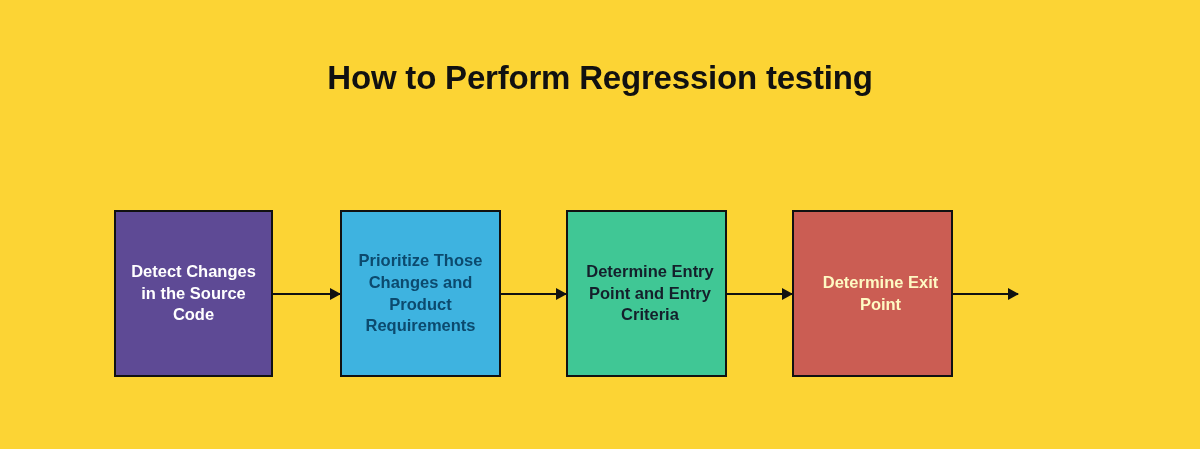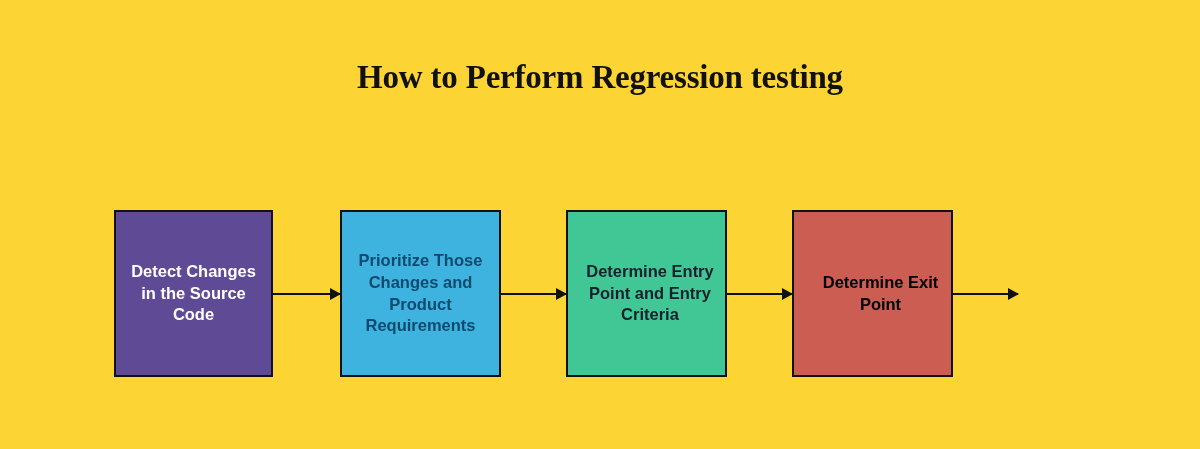--- a/index.html
+++ b/index.html
@@ -73,21 +73,21 @@
     border-top: 6px solid transparent;
     border-bottom: 6px solid transparent;
     border-left: 11px solid #111111;
   }
 </style>
 </head>
 <body>
 
 <div id="infographic" style="background: rgb(252, 212, 52);">
 
-  <div id="title" style="color: rgb(17, 17, 17); font-family: Liberation Serif, serif;">How to Perform Regression testing</div>
+  <div id="title" style="color: rgb(17, 17, 17);">How to Perform Regression testing</div>
 
   <div id="flow">
 
     <div class="connector" style="left: 159px; width: 67px;">
       <span class="head"></span>
     </div>
     <div class="connector" style="left: 387px; width: 65px;">
       <span class="head"></span>
     </div>
     <div class="connector" style="left: 613px; width: 65px;">
@@ -99,18 +99,18 @@
 
     <div class="step" style="left: 0px; width: 159px; background: rgb(94, 74, 149); color: rgb(255, 255, 255); border-color: rgb(17, 17, 17);">
       <span class="step-label">Detect Changes in the Source Code</span>
     </div>
     <div class="step" style="left: 226px; width: 161px; background: rgb(62, 179, 224); color: #0c4a6e; border-color: rgb(17, 17, 17);">
       <span class="step-label">Prioritize Those Changes and Product Requirements</span>
     </div>
     <div class="step" style="left: 452px; width: 161px; background: rgb(64, 199, 149); color: rgb(20, 32, 43); border-color: rgb(17, 17, 17); padding-left: 15px;">
       <span class="step-label">Determine Entry Point and Entry Criteria</span>
     </div>
-    <div class="step" style="left: 678px; width: 161px; background: rgb(203, 93, 83); color: #000000; border-color: rgb(17, 17, 17); padding-left: 24px;">
+    <div class="step" style="left: 678px; width: 161px; background: rgb(203, 93, 83); color: #fef9c3; border-color: rgb(17, 17, 17); padding-left: 24px;">
       <span class="step-label">Determine Exit Point</span>
     </div>
 
   </div>
 </div>
 
 </body></html>

